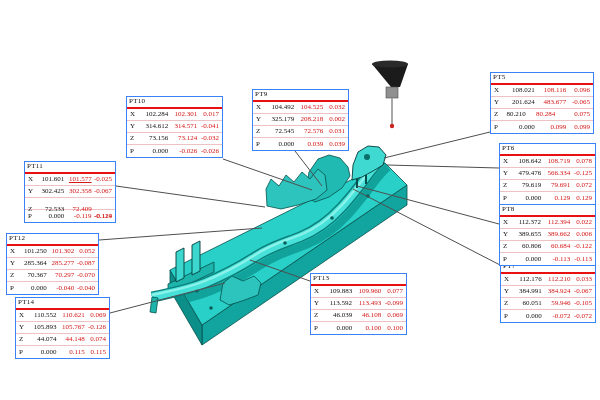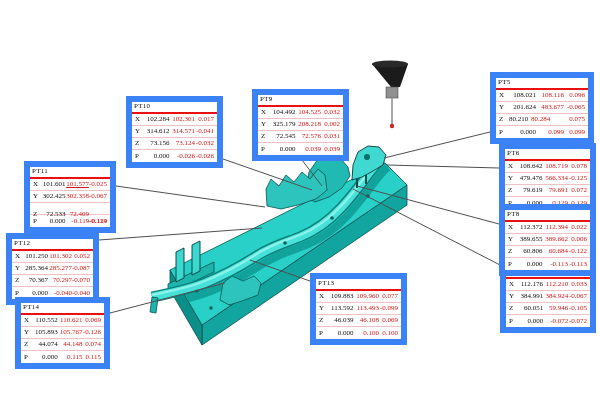--- a/index.html
+++ b/index.html
@@ -1,19 +1,19 @@
 <!DOCTYPE html>
 <html><head>
 <meta charset="utf-8">
 <style>
   html,body{margin:0;padding:0;background:#fff;}
   .stage{position:relative;width:600px;height:400px;background:#ffffff;overflow:hidden;
          font-family:"Liberation Serif", serif;}
   .stage svg{position:absolute;left:0;top:0;}
-  .callout{position:absolute;background:#ffffff;border:6px solid #3b82f6;box-sizing:border-box;
+  .callout{position:absolute;background:#ffffff;border:1px solid #3b82f6;box-sizing:border-box;
            font-size:7px;line-height:1;color:#111;}
   .callout .t{height:9px;padding:1px 0 0 2px;font-size:7px;letter-spacing:.3px;}
   .callout .bar{height:2px;margin:0;}
   .callout .row{display:grid;grid-template-columns:9px 1.18fr 1.18fr .88fr;align-items:center;
                 height:12px;padding:0 3px;border-bottom:1px solid #eec2c2;box-sizing:border-box;}
   .callout .row:last-child{border-bottom:none;}
   .callout .num{text-align:right;white-space:nowrap;}
 </style>
 </head>
 <body>

